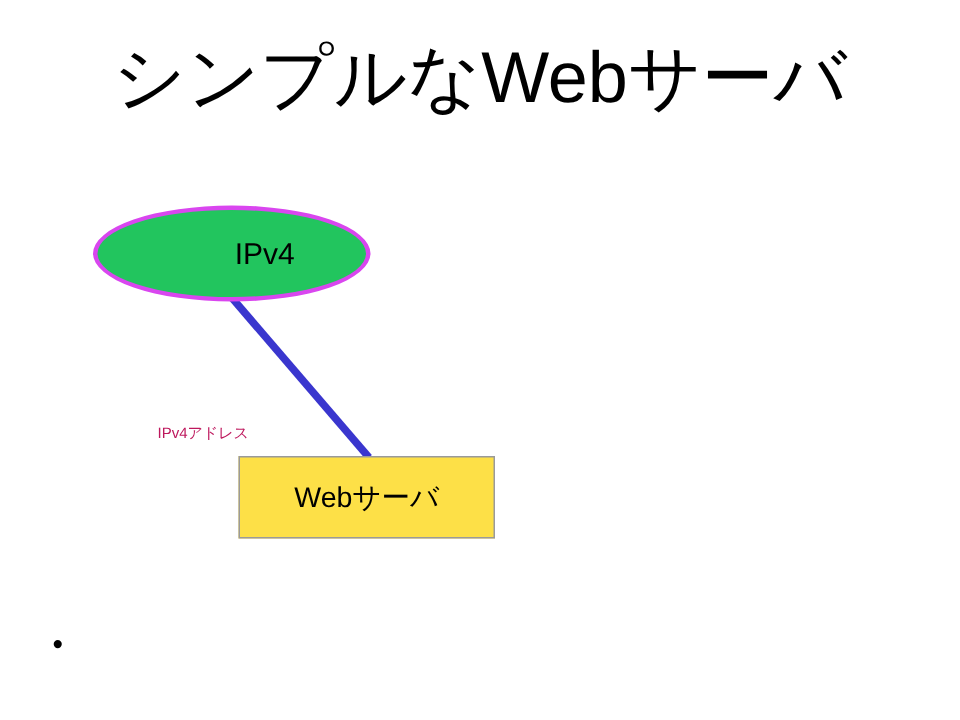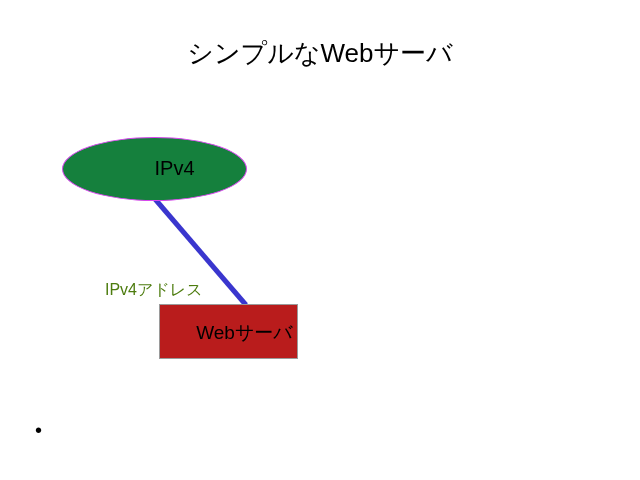--- a/index.html
+++ b/index.html
@@ -22,21 +22,21 @@
     background: #ffffff;
   }
 
   
   #slide-title {
     position: absolute;
     left: 0;
     top: 30px;
     width: 640px;
     text-align: center;
-    font-size: 26px;
+    font-size: 48px;
     line-height: 46px;
     font-weight: 400;
     letter-spacing: 0px;
     color: #000000;
     white-space: nowrap;
   }
 
   
   #diagram-svg {
     position: absolute;
@@ -48,22 +48,22 @@
   }
 
   
   #ipv4-cloud {
     position: absolute;
     left: 62px;
     top: 137px;
     width: 185px;
     height: 64px;
     border-radius: 50%;
-    background: #15803d;
-    border: 1px solid #d946ef;
+    background: #22c55e;
+    border: 3px solid #d946ef;
     box-sizing: border-box;
   }
   #ipv4-cloud-label {
     position: absolute;
     left: 0;
     top: 18px;
     width: 185px;
     padding-left: 38px;
     box-sizing: border-box;
     text-align: center;
@@ -71,34 +71,34 @@
     line-height: 24px;
     color: #000000;
     white-space: nowrap;
   }
 
   
   #edge-label {
     position: absolute;
     left: 105px;
     top: 282px;
-    font-size: 16px;
+    font-size: 10px;
     line-height: 16px;
-    color: #4d7c0f;
+    color: #be185d;
     white-space: nowrap;
   }
 
   
   #webserver-box {
     position: absolute;
     left: 159px;
     top: 304px;
-    width: 139px;
+    width: 171px;
     height: 55px;
-    background: #b91c1c;
+    background: #fde047;
     border: 1px solid #9a9a9a;
     box-sizing: border-box;
   }
   #webserver-box-label {
     position: absolute;
     left: 0;
     top: 16px;
     width: 169px;
     text-align: center;
     font-size: 19px;

